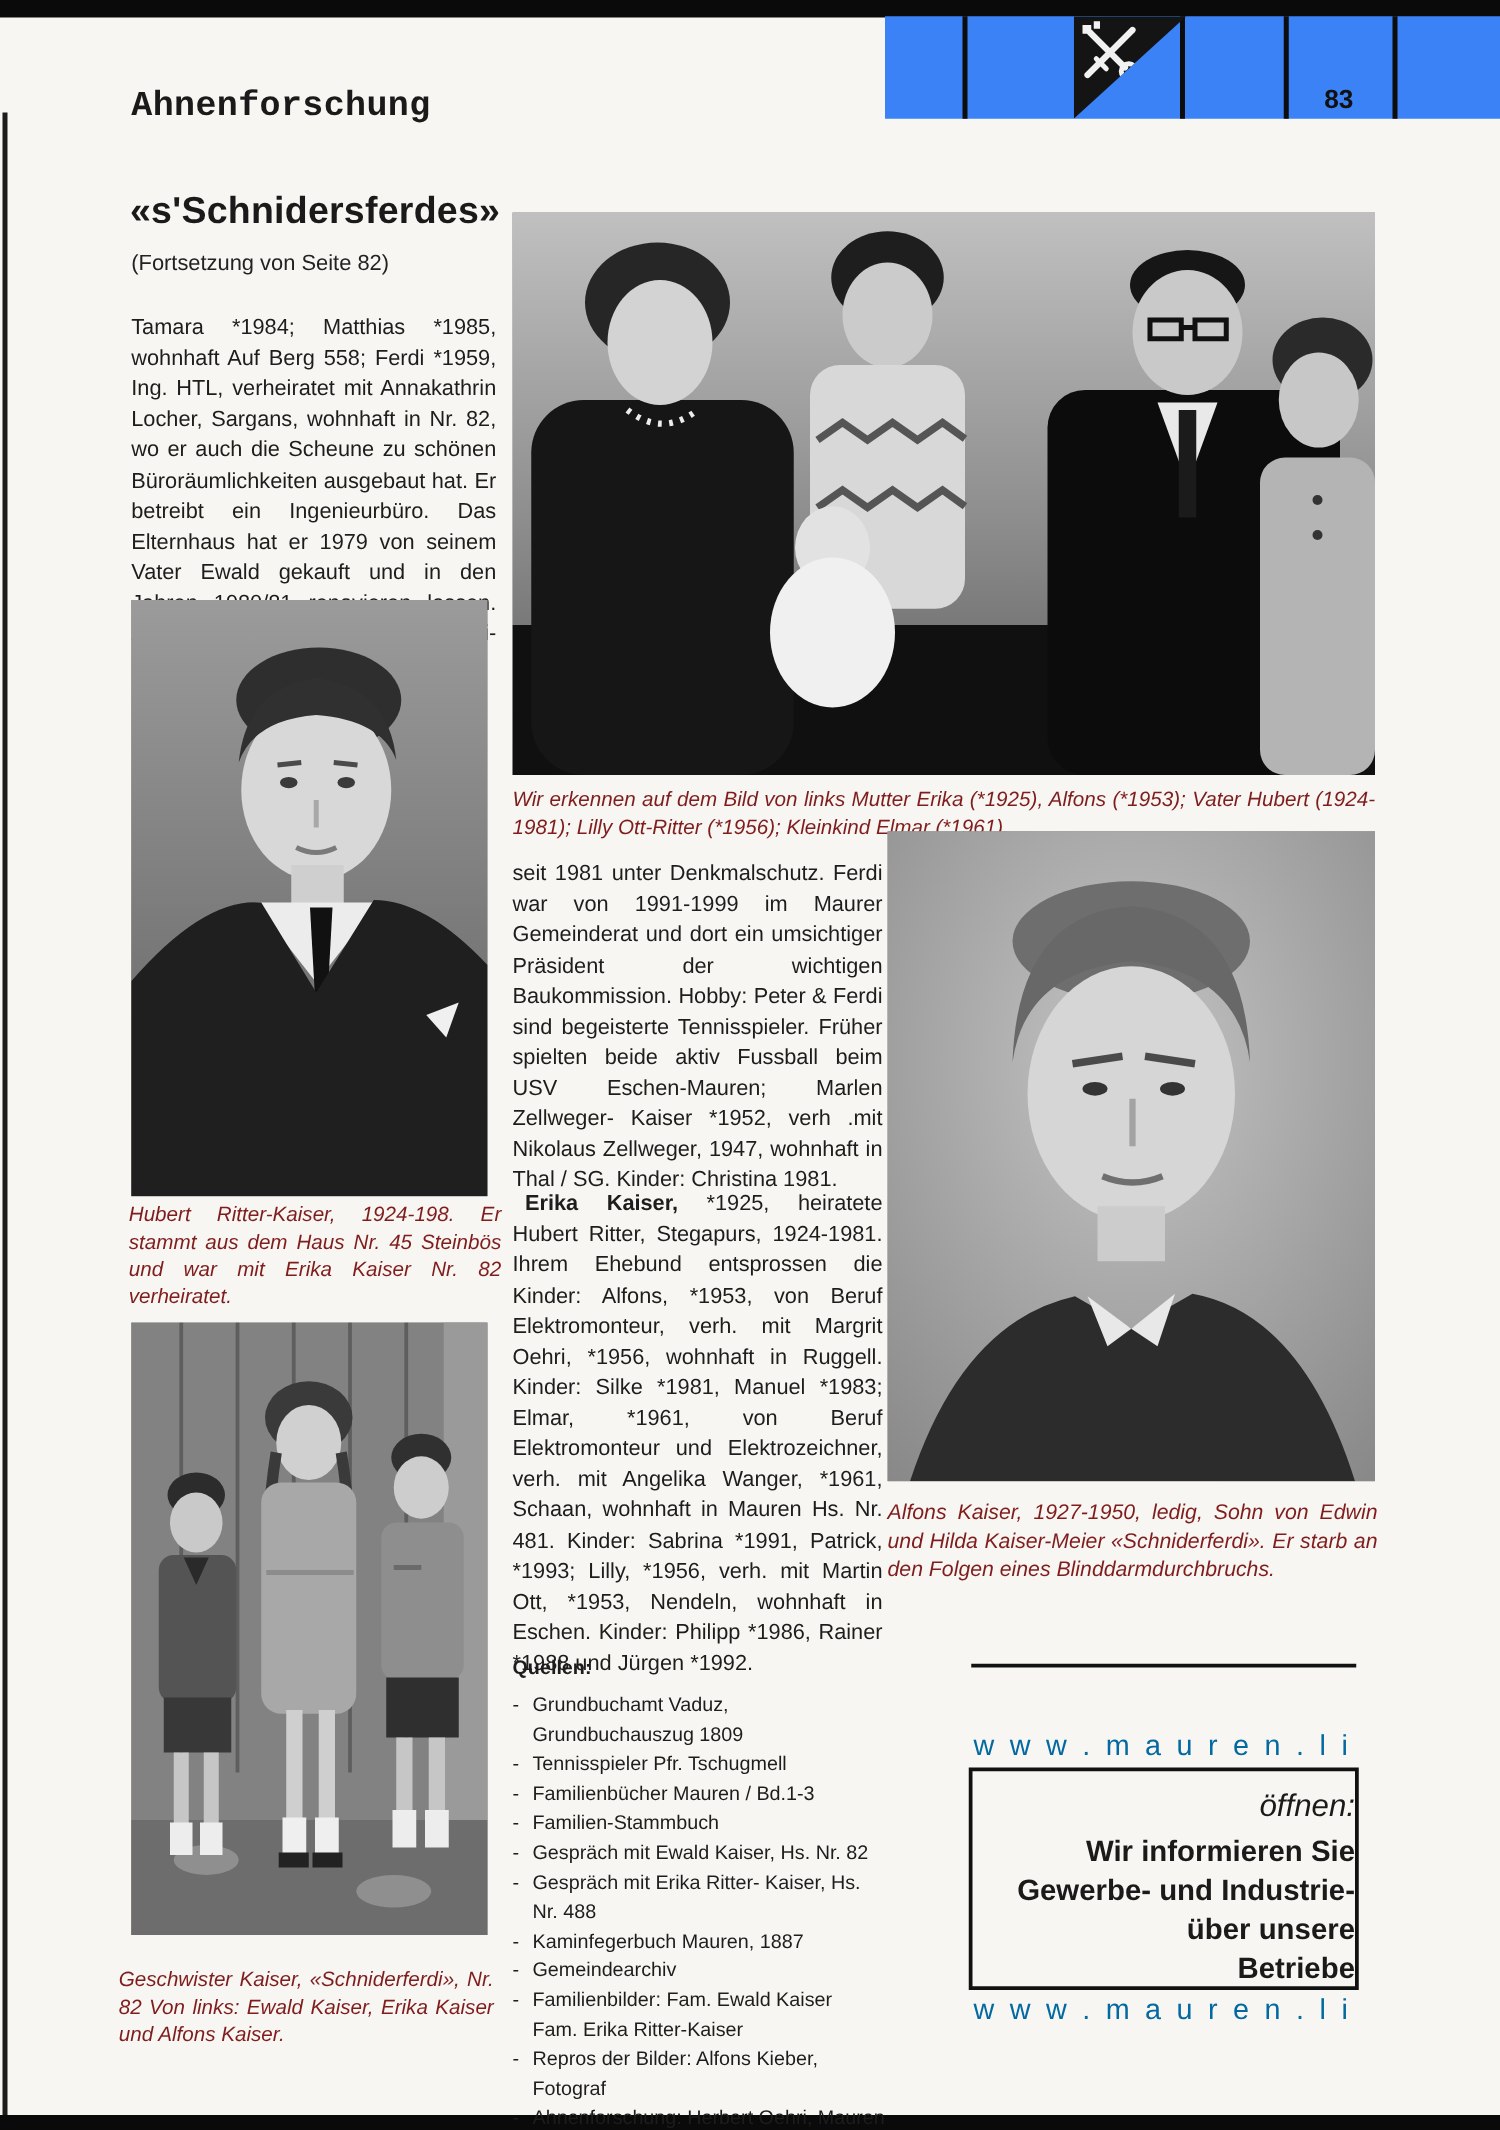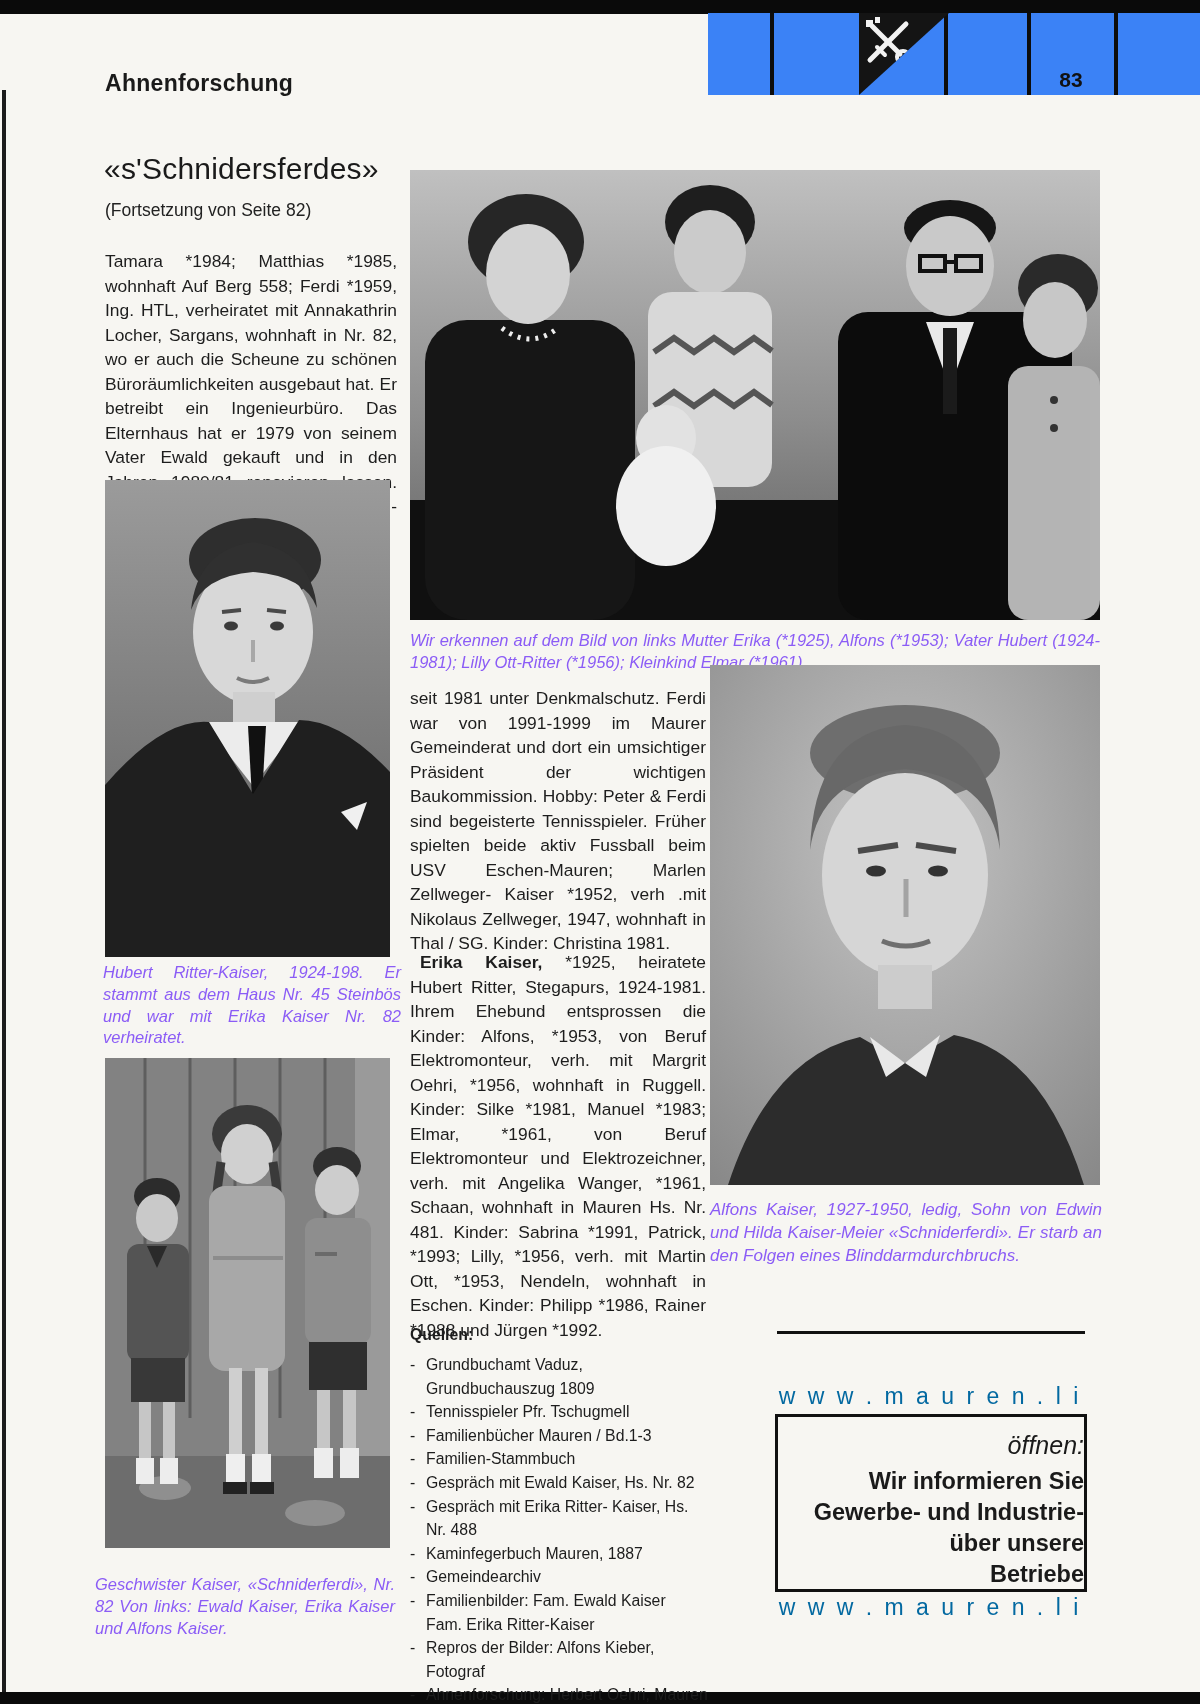--- a/index.html
+++ b/index.html
@@ -17,32 +17,32 @@
 
   
   .strip { left:708px; top:13px; width:492px; height:82px; background:#3b82f6; }
   .strip .sep { position:absolute; top:0; width:4px; height:82px; background:#0d0d0d; }
   .strip .tri { position:absolute; left:151px; top:0; width:90px; height:82px;
                 background:#141414; clip-path:polygon(0 0,100% 0,0 100%); }
   .strip .tri svg { position:absolute; left:3px; top:3px; }
   .pagenum { position:absolute; left:319px; bottom:3px; width:88px; text-align:center;
              font-weight:bold; font-size:21px; color:#111; }
 
-  .section-label { left:105px; top:70px; font-size:23px; font-weight:bold; letter-spacing:.3px; }
-
-  .title    { left:104px; top:152px; font-size:30px; font-weight:normal; letter-spacing:.2px; }
+  .section-label { left:105px; top:70px; font-size:28px; font-weight:bold; letter-spacing:.3px;font-family:Liberation Mono, monospace; }
+
+  .title    { left:104px; top:152px; font-size:30px; font-weight:bold; letter-spacing:.2px; }
   .subtitle { left:105px; top:200px; font-size:17.5px; color:#222; }
 
   .bodytext { font-size:17.4px; line-height:24.5px; text-align:justify; color:#1d1d1d; }
   .col1 { left:105px; top:249px; width:292px; }
   .col2-p1 { left:410px; top:686px; width:296px; }
   .col2-p2 { left:410px; top:950px; width:296px; text-indent:10px; }
   .col2-p2 b { font-weight:bold; }
 
-  .caption { font-style:italic; font-size:16.5px; line-height:21.8px; color:#8b5cf6; text-align:justify; }
+  .caption { font-style:italic; font-size:16.5px; line-height:21.8px; color:#7f1d1d; text-align:justify; }
   .cap-family { left:410px; top:630px; width:690px; }
   .cap-hubert { left:103px; top:962px; width:298px; }
   .cap-alfons { left:710px; top:1198px; width:392px; font-size:17px; line-height:23px; }
   .cap-gesch  { left:95px; top:1558px; width:300px;margin-top:16px; }
 
   .photo { background:#888; }
   .photo svg { display:block; }
 
   .sources { left:410px; top:1326px; width:300px; font-size:15.8px; color:#1d1d1d; }
   .sources .head { font-weight:bold; margin-bottom:9px; }

